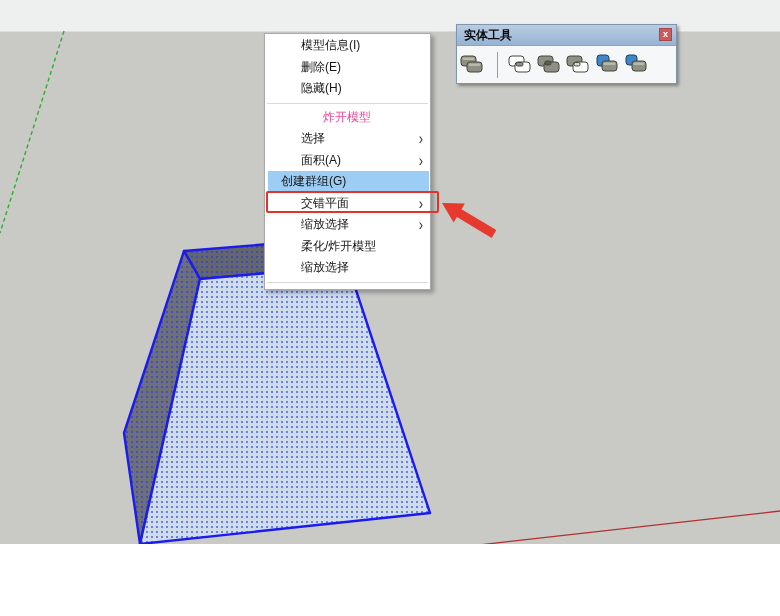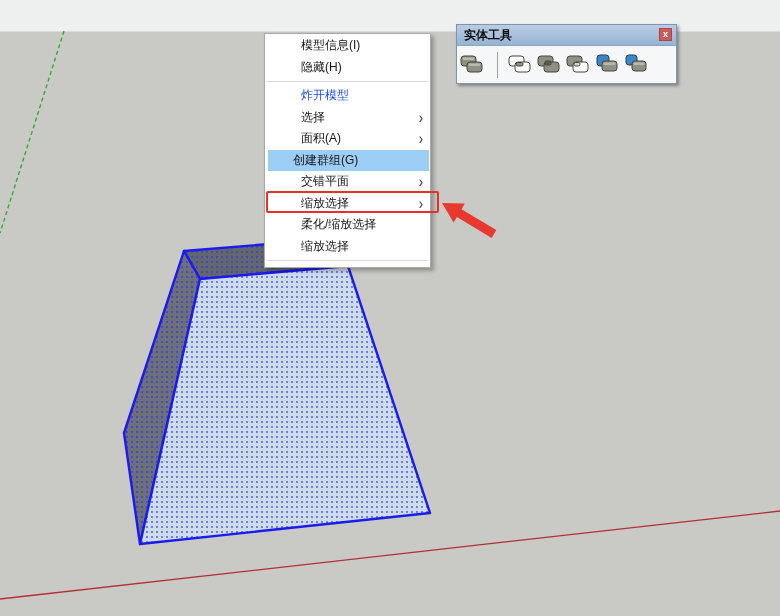--- a/index.html
+++ b/index.html
@@ -1,17 +1,17 @@
 <!DOCTYPE html>
 <html><head>
 <meta charset="utf-8">
 <style>
   html,body{margin:0;padding:0;}
   #stage{
-    position:relative;width:780px;height:616px;overflow:hidden;
+    position:relative;width:780px;height:544px;overflow:hidden;
     background:#c9c9c6;
     font-family:"Liberation Sans","DejaVu Sans",sans-serif;
     -webkit-font-smoothing:antialiased;
   }
   
   #topstrip{position:absolute;left:0;top:0;width:780px;height:31px;background:#eef0ef;border-bottom:1px solid #dcdddb;}
   
   #scene{position:absolute;left:0;top:0;}
   
   #ctxmenu{
@@ -19,22 +19,22 @@
     background:#ffffff;border:1px solid #a9a9a9;
     box-shadow:3px 3px 4px rgba(0,0,0,.28);
     padding:1px 0 3px 0;z-index:20;
   }
   .mi{
     height:21.5px;display:flex;align-items:center;
     padding-left:36px;padding-right:7px;
     font-size:12px;color:#151515;white-space:nowrap;cursor:default;
   }
   .mi .arrow{margin-left:auto;font-size:13px;color:#333;line-height:1;transform:scaleY(1.25);}
-  .mi.dis{color:#1d4ed8;}
-  .mi.hl{background:#9ccdf4;margin:0 1px 0 3px;padding-left:25px;}
+  .mi.dis{color:#ec4899;margin-left:22px;}
+  .mi.hl{background:#9ccdf4;margin:0 1px 0 3px;padding-left:13px;}
   .msep{height:1px;background:#d9d9d9;margin:3px 2px;}
   
   #redbox{
     position:absolute;left:266px;top:191px;width:173px;height:22px;box-sizing:border-box;
     border:2px solid #e33227;border-radius:2px;z-index:30;
   }
   
   #overlay{position:absolute;left:0;top:0;z-index:40;pointer-events:none;}
   
   #solidtools{
@@ -143,20 +143,23 @@
         </svg>
       </div>
     </div>
   </div>
 
   <div id="ctxmenu">
     <div class="mi">
       <span>模型信息(I)</span>
       </div>
     <div class="mi">
+      <span>删除(E)</span>
+      </div>
+    <div class="mi">
       <span>隐藏(H)</span>
       </div>
     <div class="msep"></div>
     <div class="mi dis">
       <span>炸开模型</span>
       </div>
     <div class="mi">
       <span>选择</span>
       <span class="arrow">›</span>
       </div>
@@ -169,21 +172,21 @@
       </div>
     <div class="mi">
       <span>交错平面</span>
       <span class="arrow">›</span>
       </div>
     <div class="mi">
       <span>缩放选择</span>
       <span class="arrow">›</span>
       </div>
     <div class="mi">
-      <span>柔化/缩放选择</span>
+      <span>柔化/炸开模型</span>
       </div>
     <div class="mi">
       <span>缩放选择</span>
       </div>
     <div class="msep"></div>
   </div>
 
   <div id="redbox"></div>
 
   <svg id="overlay" width="780" height="616" viewBox="0 0 780 616">

